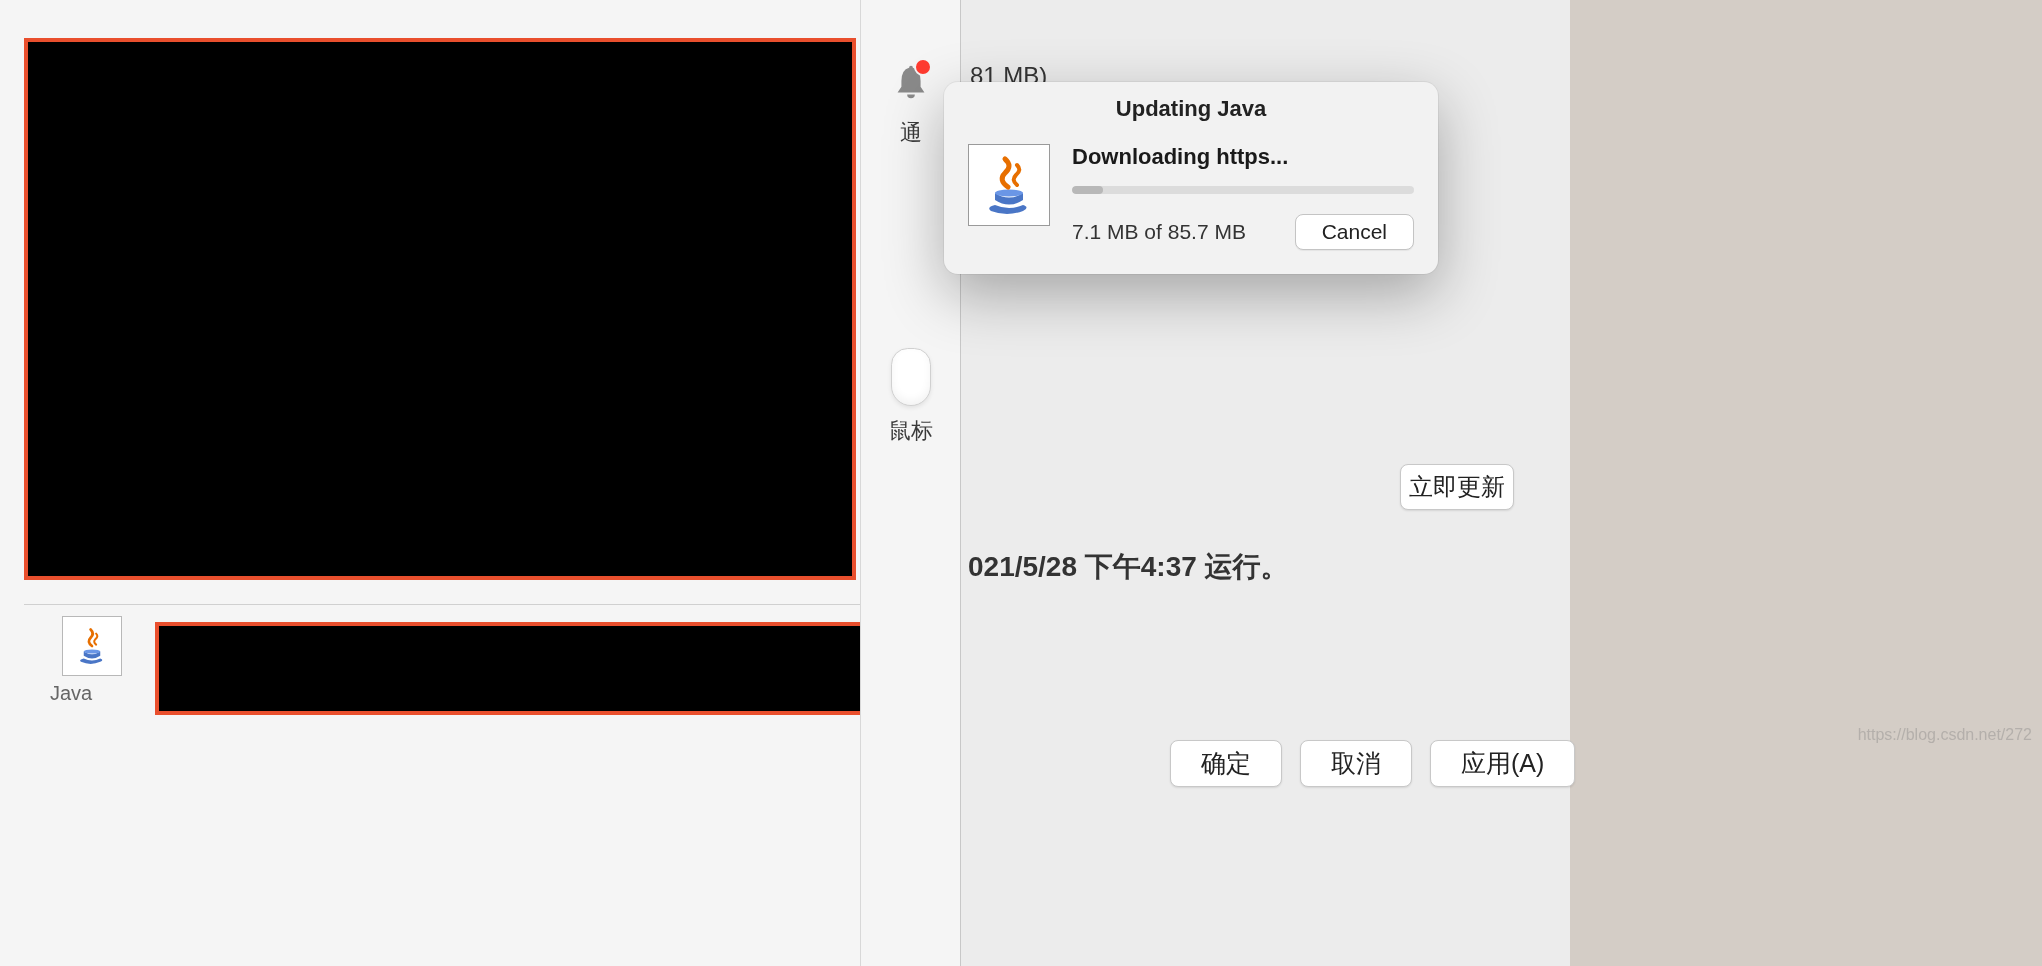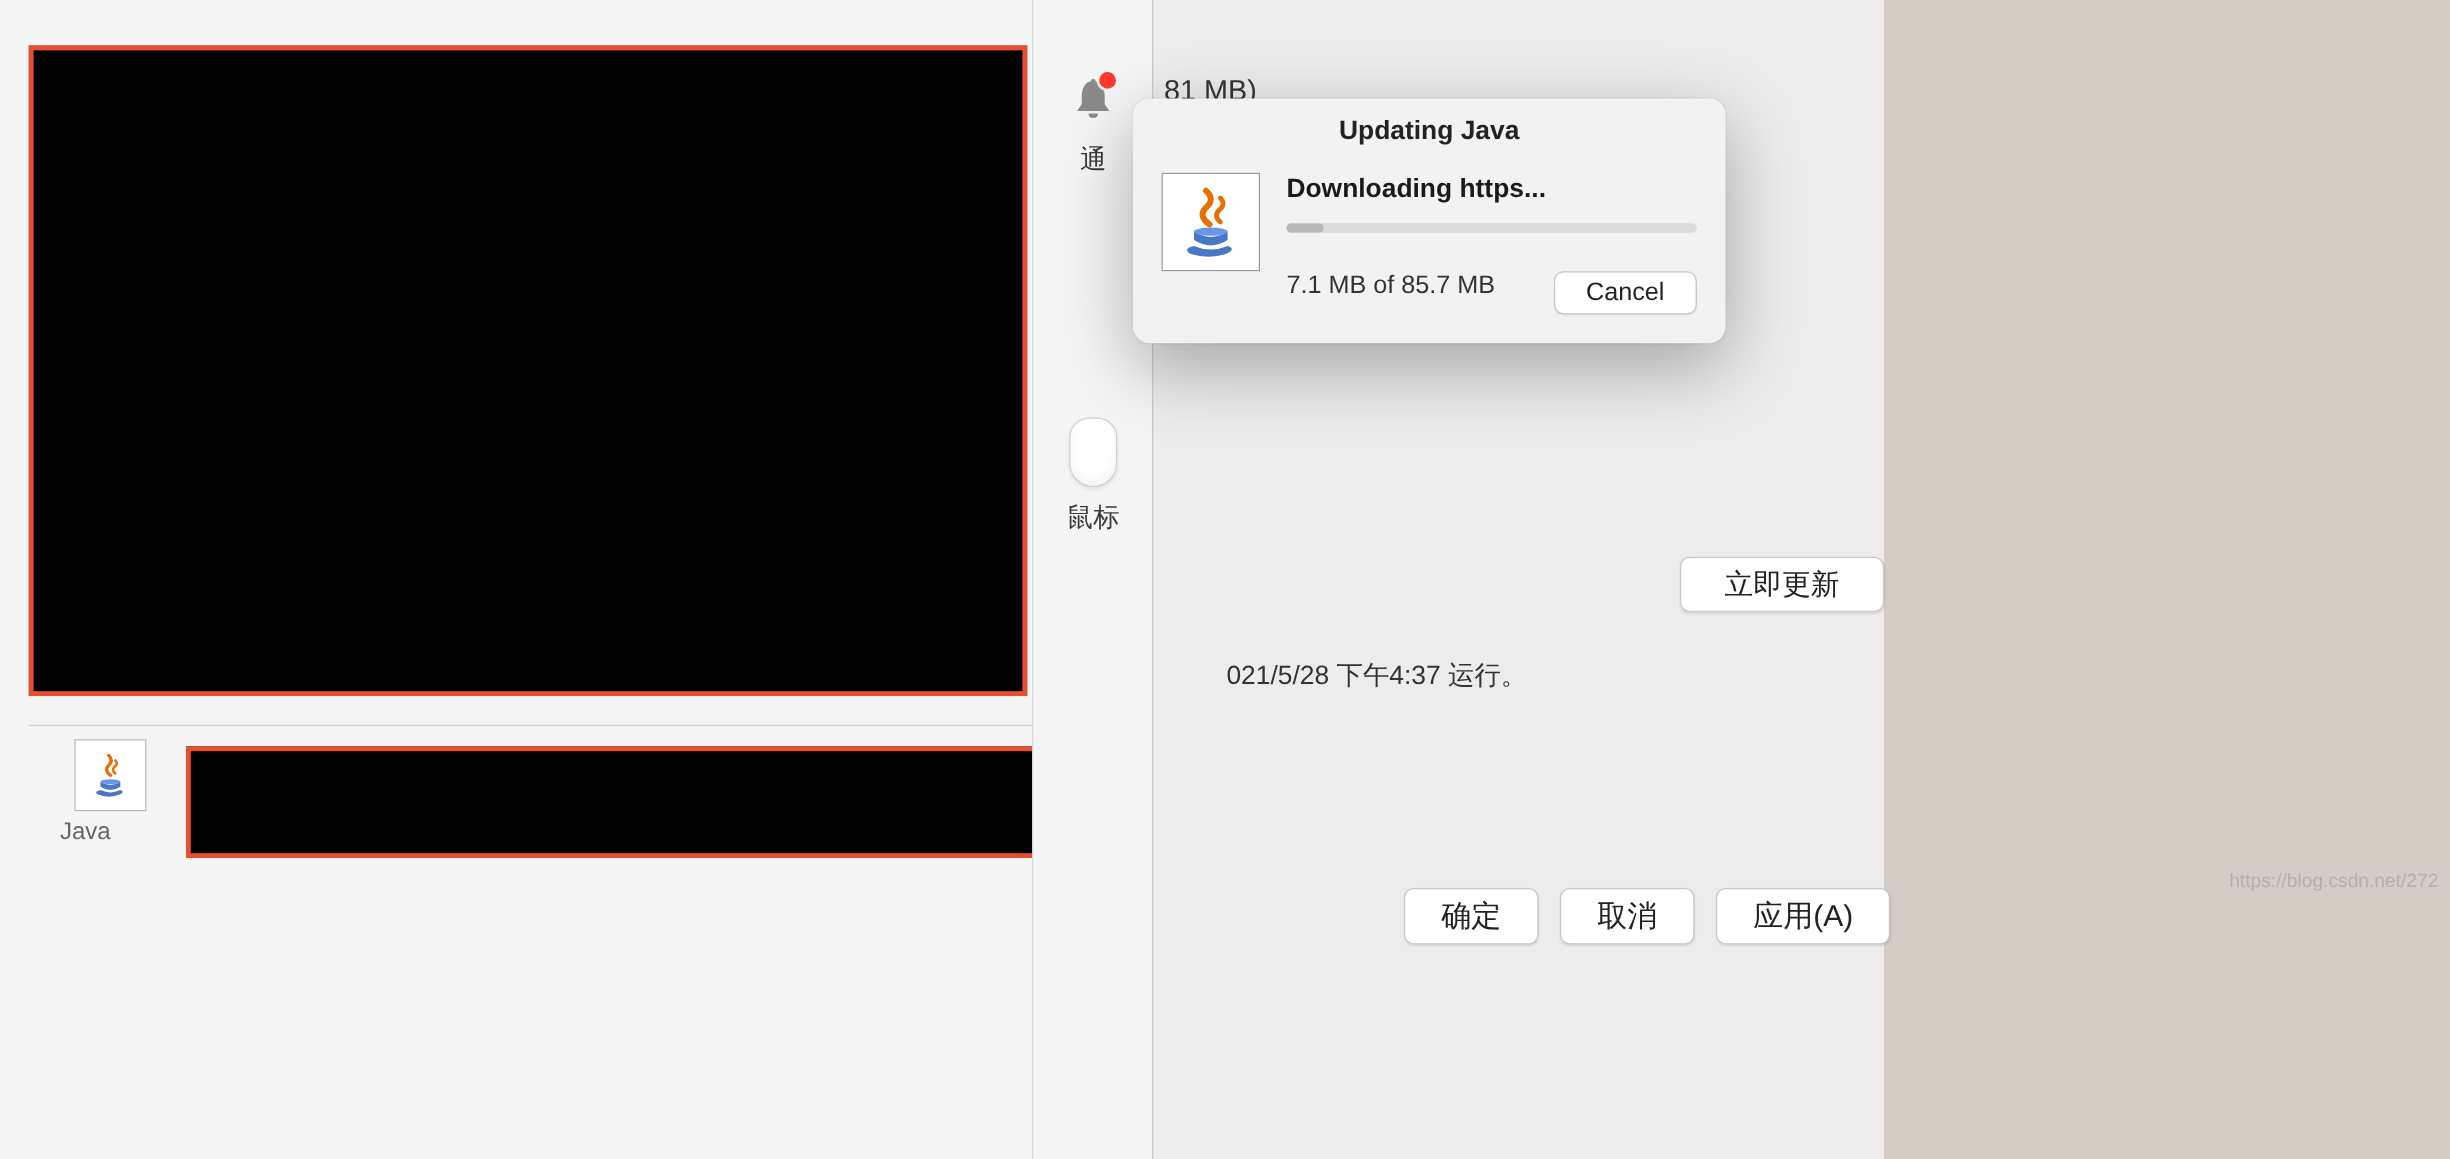--- a/index.html
+++ b/index.html
@@ -131,35 +131,36 @@
     }
     .size-frag {
       position: absolute;
       left: 970px;
       top: 62px;
       font-size: 24px;
       color: #333;
     }
     .last-run {
       position: absolute;
-      left: 1022px;
+      left: 968px;
       top: 548px;
-      font-size: 22px;
+      font-size: 28px;
       color: #333;
+      font-weight: bold;
     }
     .update-now-btn {
       position: absolute;
       left: 1400px;
       top: 464px;
     }
     .mac-button {
       background: #fff;
       border: 1px solid #c8c8c8;
       border-radius: 8px;
-      padding: 6px 36px;
+      padding: 6px 8px;
       font-size: 24px;
       color: #222;
       box-shadow: 0 1px 2px rgba(0,0,0,0.1);
       cursor: pointer;
       font-family: inherit;
     }
     .bottom-buttons {
       position: absolute;
       left: 1170px;
       top: 714px;
@@ -235,21 +236,20 @@
     .cancel-btn {
       background: #fff;
       border: 1px solid #c4c4c4;
       border-radius: 8px;
       padding: 5px 26px;
       font-size: 21px;
       color: #222;
       cursor: pointer;
       font-family: inherit;
       box-shadow: 0 1px 1px rgba(0,0,0,0.06);
-      margin-top: 12px;
     }
     .watermark {
       position: absolute;
       right: 10px;
       bottom: 222px;
       font-size: 16px;
       color: rgba(120,120,120,0.35);
     }
     .java-cup-svg { width: 44px; height: 44px; }
     .java-cup-svg-lg { width: 64px; height: 64px; }

